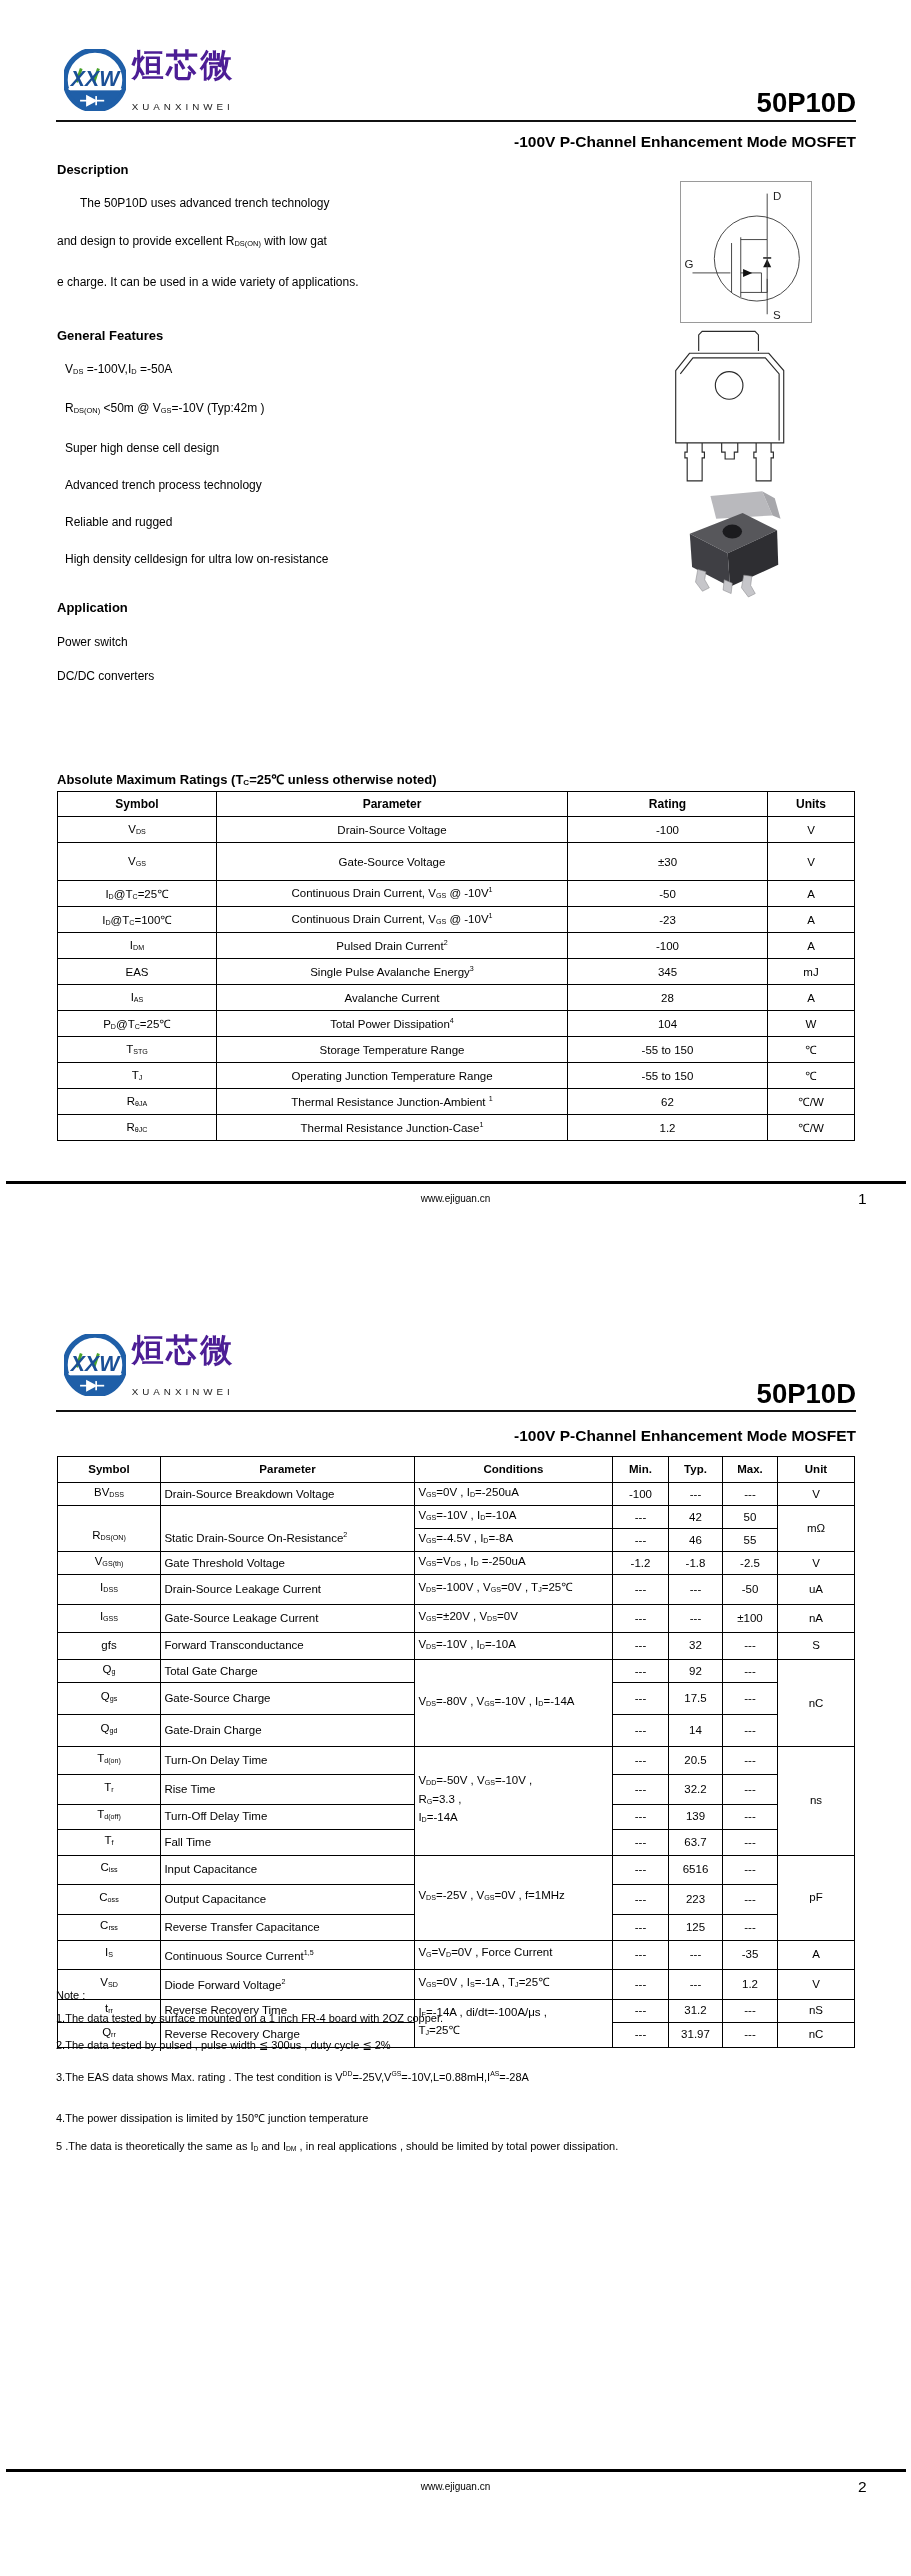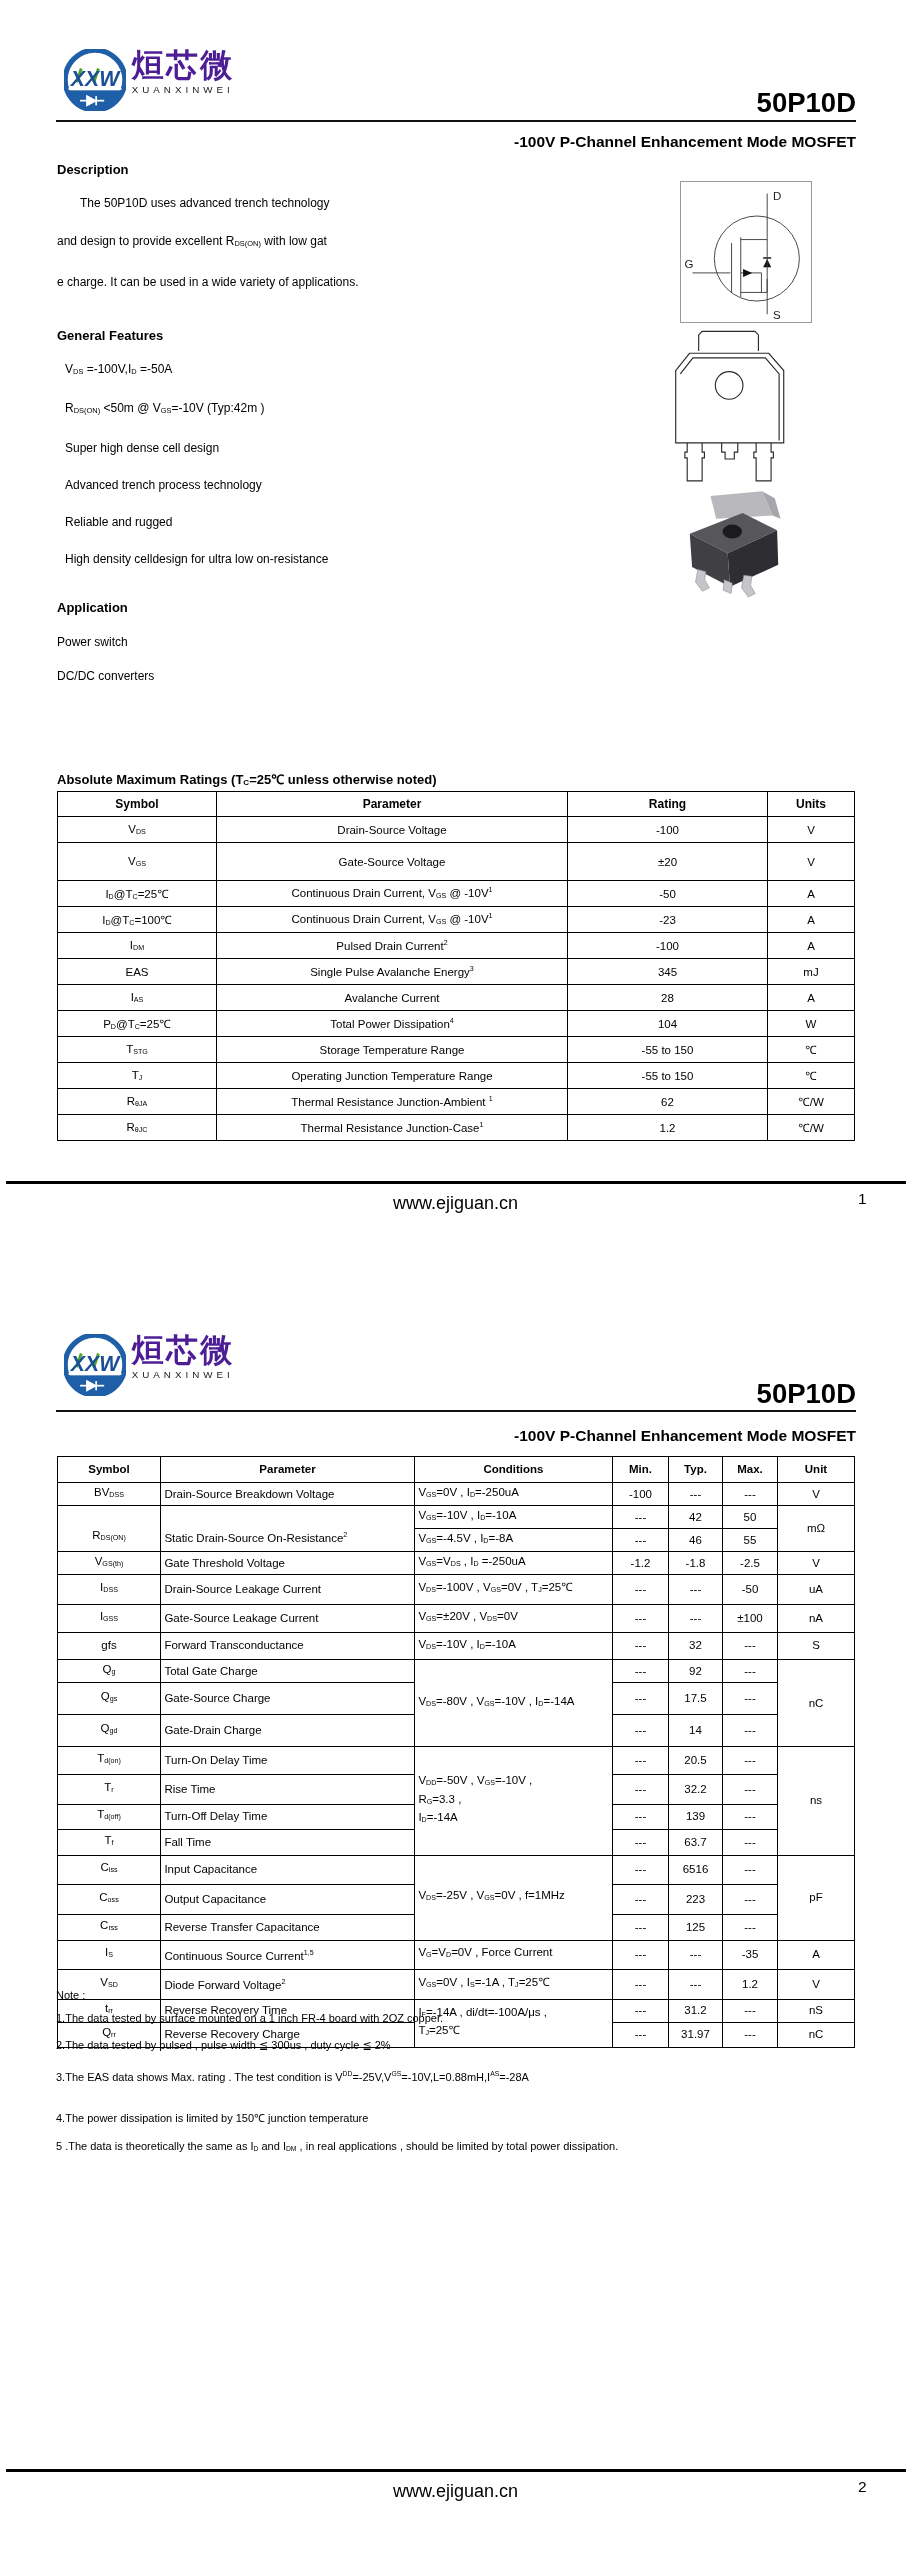--- a/index.html
+++ b/index.html
@@ -10,21 +10,21 @@
     font-family:"Liberation Sans", sans-serif; color:#000;
   }
   .page { position:relative; width:911px; height:1288px; background:#fff; overflow:hidden; }
   .abs { position:absolute; }
 
   
   .logo { display:flex; align-items:flex-start; }
   .logo-mark { width:62px; height:62px; }
   .logo-text { margin-left:5.7px; }
   .brand-cn { font-size:32px; font-weight:bold; line-height:1.05; letter-spacing:2.3px; color:#4c1d95; }
-  .brand-en { font-size:9.8px; letter-spacing:4px; color:#1c1c1c; margin-top:1px; }
+  .brand-en { font-size:9.8px; letter-spacing:4px; color:#1c1c1c; margin-top:18px; }
   .part-number { font-size:27.5px; font-weight:bold; line-height:1; text-align:right; }
   .header-rule { height:1.7px; background:#111; }
   .subtitle { font-size:15.5px; font-weight:bold; text-align:right; letter-spacing:0px; }
 
   .section-heading { font-size:13px; font-weight:bold; }
   .body-lines { font-size:12px; }
   .desc-lines div { line-height:38px; white-space:nowrap; }
   .desc-lines .indent { text-indent:23px; }
   .feature-list div { line-height:37px; white-space:nowrap; }
   .app-list div { line-height:34px; white-space:nowrap; }
@@ -52,21 +52,21 @@
   .t2 td.num { text-align:center; }
   .t2 td.unit { text-align:center; }
   .t2 td.vb { vertical-align:bottom; padding-bottom:5px; }
 
   .notes { font-size:11px; }
   .notes .note-heading { margin-bottom:9.2px; }
   .notes .note-item { margin-bottom:10.3px; line-height:17px; white-space:nowrap; }
   .notes .note-item.gap-before { margin-top:25px; }
 
   .footer-rule { height:2.9px; background:#000; }
-  .footer-url { font-size:18px; text-align:center; width:100%; }
+  .footer-url { font-size:10px; text-align:center; width:100%; }
   .footer-page { font-size:15.5px; }
 
   .symbol-box { border:0.6px solid #9a9a9a; background:#fff; }
 </style>
 </head>
 <body>
 
 <div class="page">
 
   <div class="abs logo" style="left:64px; top:49px;">
@@ -191,21 +191,21 @@
     </tr>
     <tr>
           <td>V<sub>DS</sub></td>
           <td>Drain-Source Voltage</td>
           <td>-100</td>
           <td>V</td>
         </tr>
     <tr class="tall">
           <td>V<sub>GS</sub></td>
           <td>Gate-Source Voltage</td>
-          <td>±20</td>
+          <td>±30</td>
           <td>V</td>
         </tr>
     <tr>
           <td>I<sub>D</sub>@T<sub>C</sub>=25℃</td>
           <td>Continuous Drain Current, V<sub>GS</sub> @ -10V<sup>1</sup></td>
           <td>-50</td>
           <td>A</td>
         </tr>
     <tr>
           <td>I<sub>D</sub>@T<sub>C</sub>=100℃</td>

